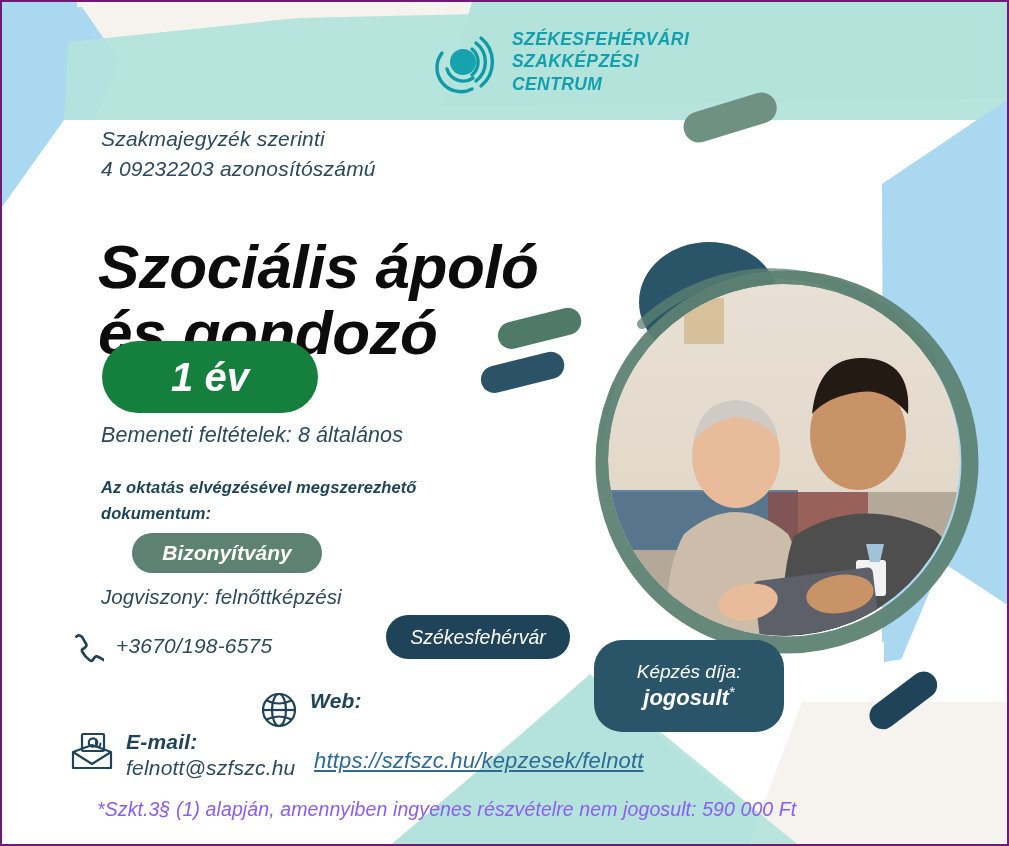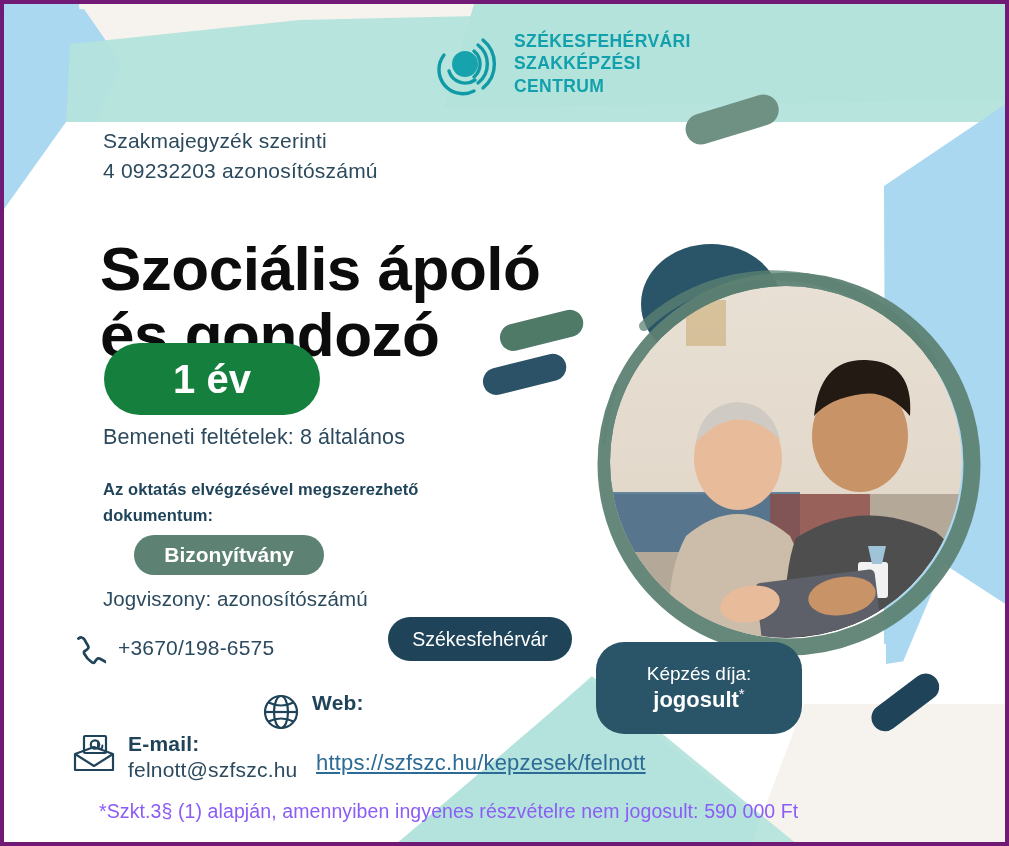--- a/index.html
+++ b/index.html
@@ -8,21 +8,22 @@
     background: #ffffff;
   }
   #poster {
     position: relative;
     width: 1009px;
     height: 846px;
     overflow: hidden;
     background: #ffffff;
     font-family: "Liberation Sans", sans-serif;
     box-sizing: border-box;
-    border: 4px solid #701a75;
+    border: 2px solid #701a75;
+    font-style: italic;
   }
   .bg-layer {
     position: absolute;
     inset: 0;
     width: 1009px;
     height: 846px;
     pointer-events: none;
   }
   
   .logo-wrap {
@@ -136,21 +137,21 @@
     height: 44px;
     background: #1f4459;
     font-size: 19.5px;
     font-weight: 400;
   }
   
   .price-box {
     position: absolute;
     left: 592px;
     top: 638px;
-    width: 206px;
+    width: 190px;
     height: 92px;
     background: #2a5468;
     border-radius: 28px;
     color: #ffffff;
     display: flex;
     flex-direction: column;
     align-items: center;
     justify-content: center;
     line-height: 1.25;
     box-sizing: border-box;
@@ -322,21 +323,21 @@
 
   <div class="conditions">Bemeneti feltételek: 8 általános</div>
 
   <div class="doc-label">
     <div>Az oktatás elvégzésével megszerezhető</div>
     <div>dokumentum:</div>
   </div>
 
   <div class="pill pill-doc">Bizonyítvány</div>
 
-  <div class="legal">Jogviszony: azonosítószámú</div>
+  <div class="legal">Jogviszony: felnőttképzési</div>
 
   <div class="venue-label">Helyszín:</div>
   <div class="pill pill-venue">Székesfehérvár</div>
 
   <div class="price-box">
     <span class="price-top">Képzés díja:</span>
     <span class="price-bottom">
       <span>jogosult</span><sup>*</sup>
     </span>
   </div>

